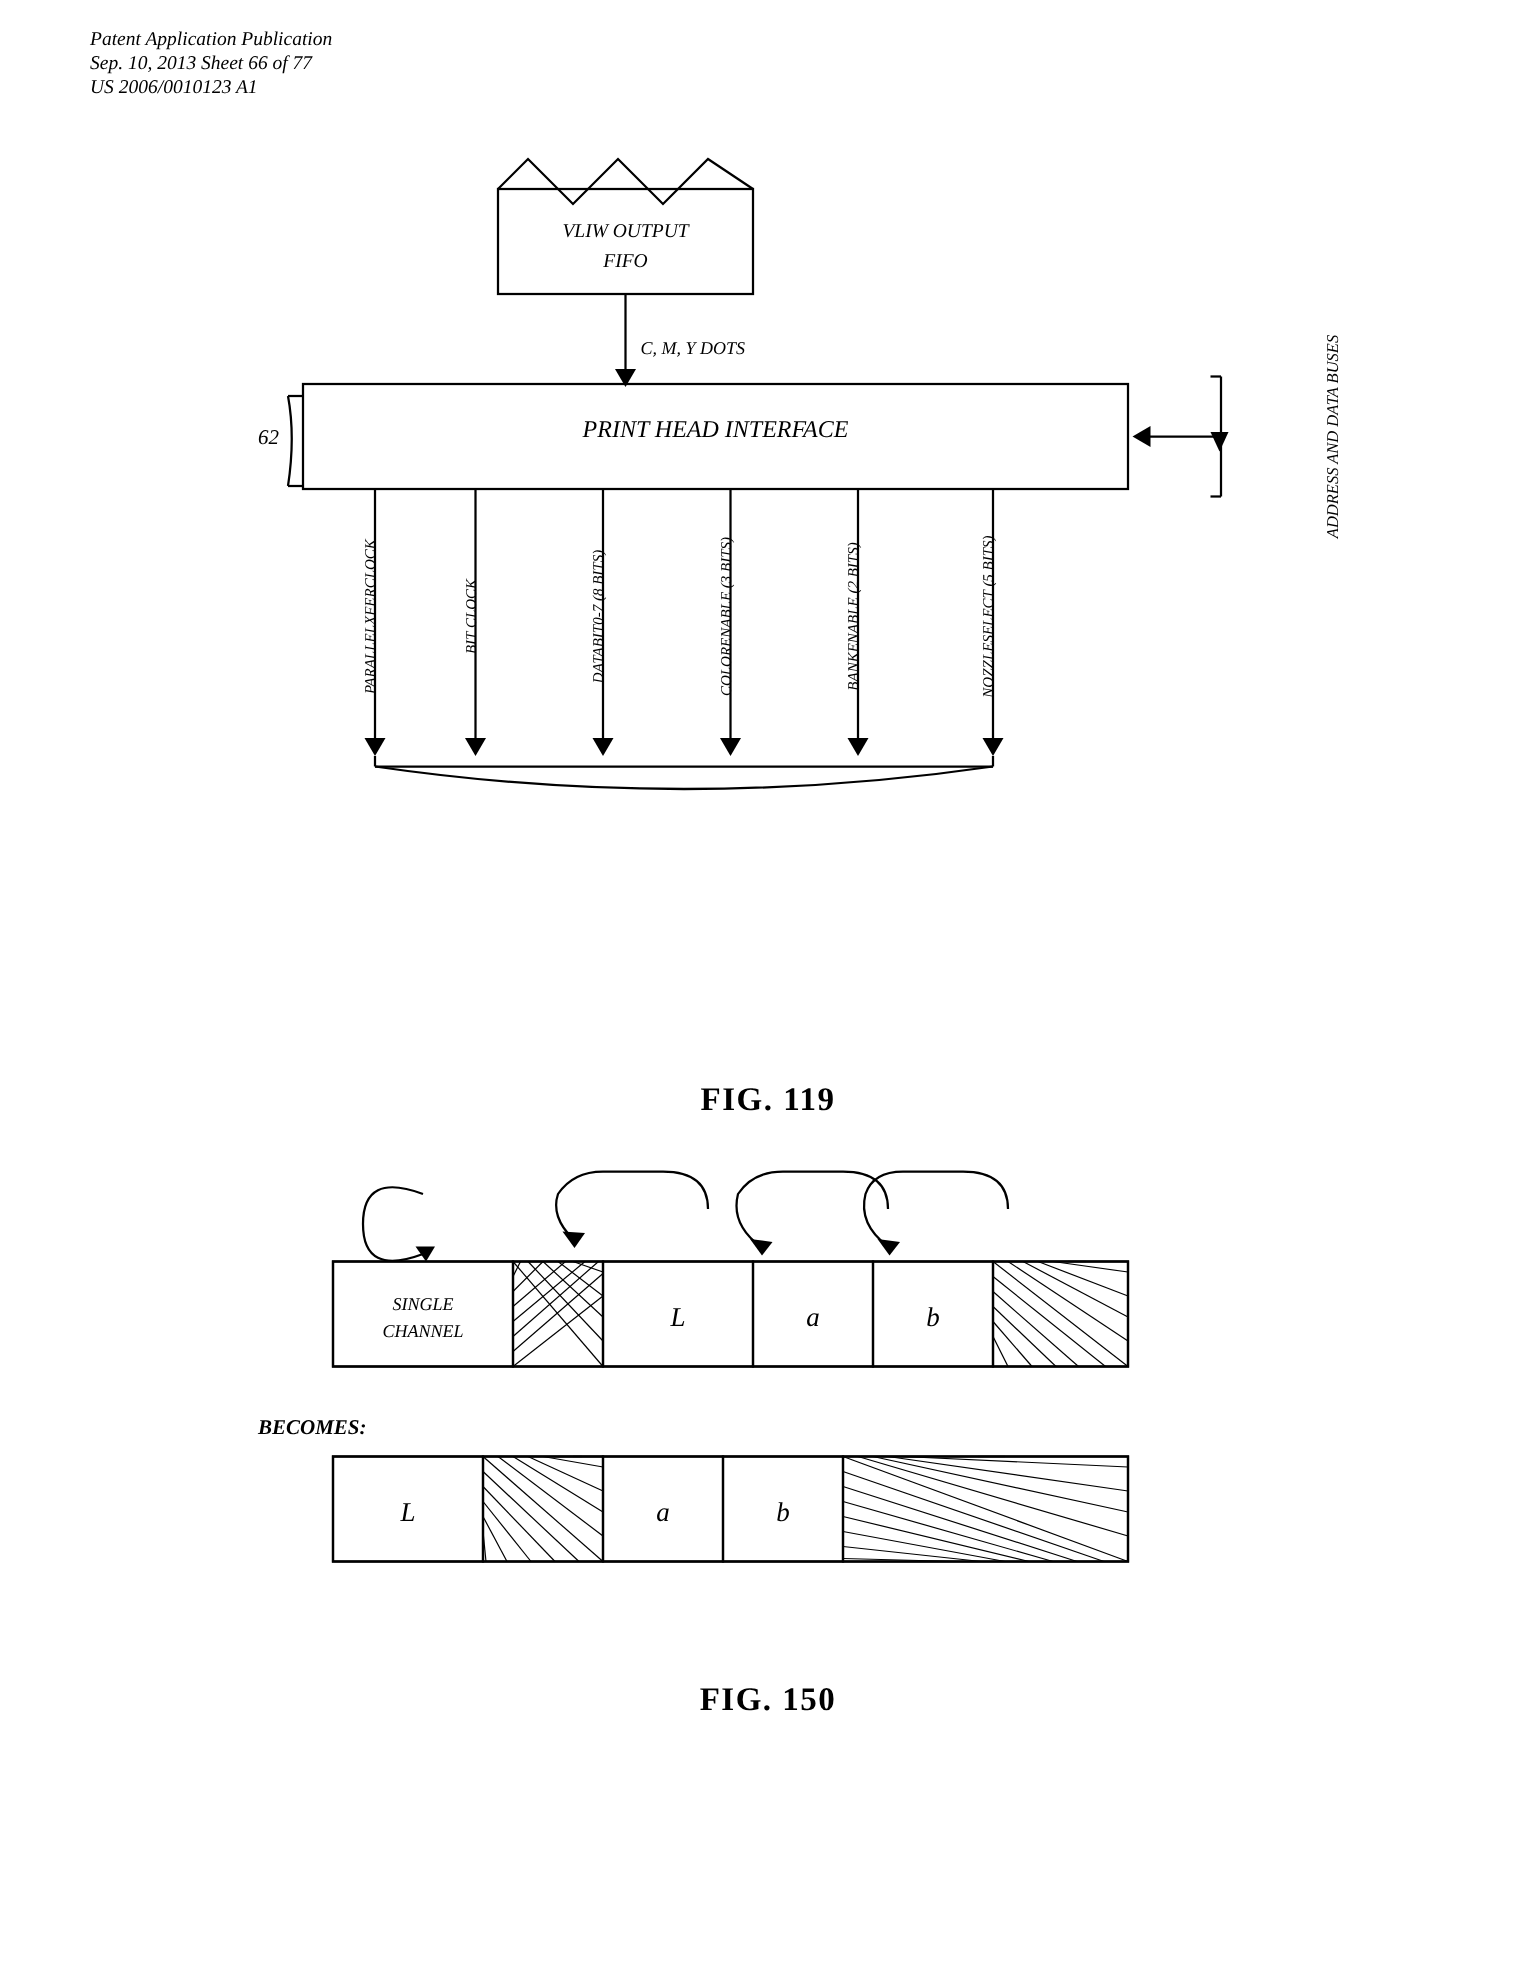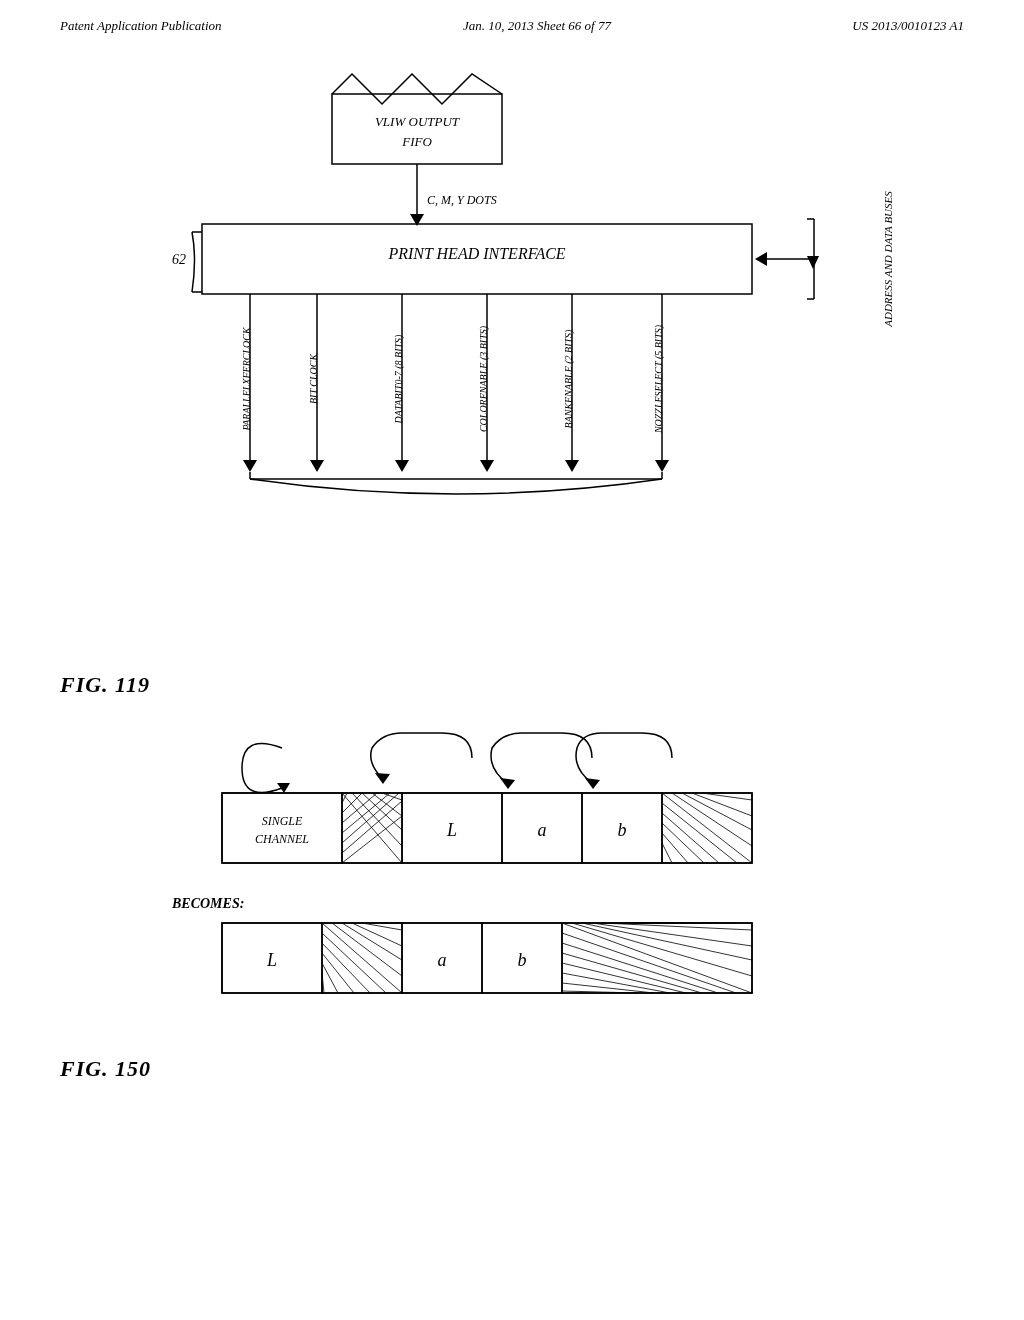--- a/index.html
+++ b/index.html
@@ -12,20 +12,21 @@
       overflow-x: hidden;
     }
 
     
     .patent-header {
       display: flex;
       justify-content: space-between;
       padding: 18px 60px 0 60px;
       font-size: 13px;
       font-style: italic;
+      flex-direction: column;
     }
 
     
     .content {
       padding: 20px 60px;
       position: relative;
     }
 
     
     .fig119-container {
@@ -33,46 +34,45 @@
       width: 100%;
       margin-top: 10px;
     }
 
     .fig119-svg {
       display: block;
       margin: 0 auto;
     }
 
     .fig-label {
-      text-align: left;
+      text-align: center;
       font-size: 22px;
-      font-style: italic;
       font-weight: bold;
-      margin-top: 8px;
+      margin-top: 24px;
       letter-spacing: 1px;
     }
 
     
     .fig120-container {
       margin-top: 30px;
       position: relative;
     }
 
     .fig120-svg {
       display: block;
       margin: 0 auto;
     }
   </style>
 </head>
 <body>
 
 <div class="patent-header">
   <span>Patent Application Publication</span>
-  <span>Jan. 10, 2013  Sheet 66 of 77</span>
-  <span>US 2013/0010123 A1</span>
+  <span>Sep. 10, 2013  Sheet 66 of 77</span>
+  <span>US 2006/0010123 A1</span>
 </div>
 
 <div class="content">
 
   <div class="fig119-container">
     <svg class="fig119-svg" width="820" height="600" viewBox="0 0 820 600">
 
       <polyline points="230,30 250,10 280,40 310,10 340,40 370,10 400,30" fill="none" stroke="#000" stroke-width="1.5"></polyline>
 
       <rect x="230" y="30" width="170" height="70" fill="none" stroke="#000" stroke-width="1.5"></rect>

